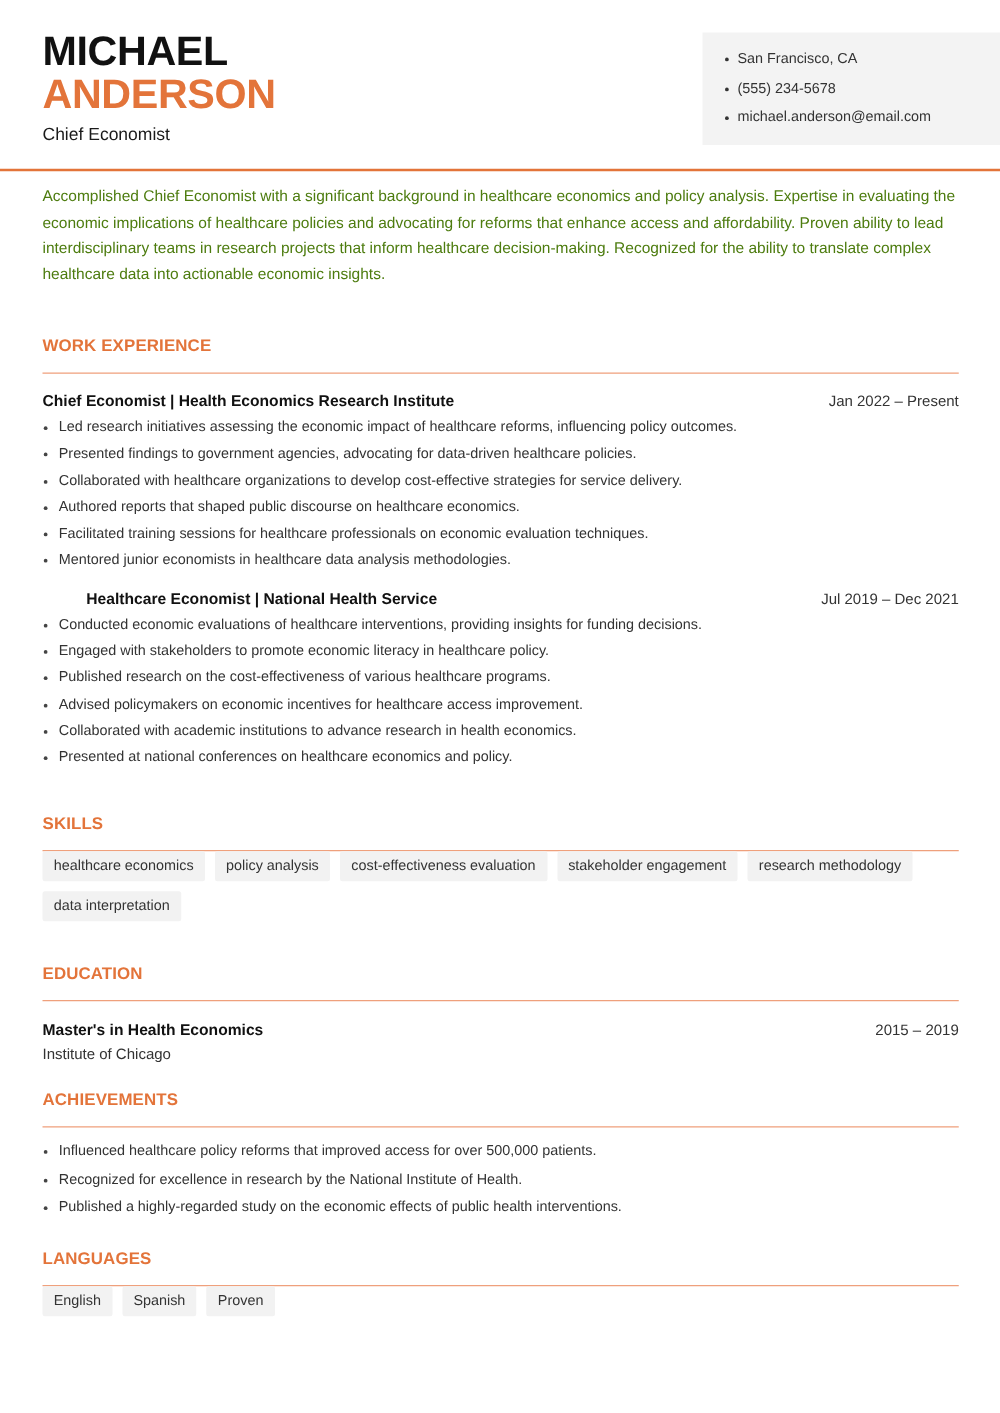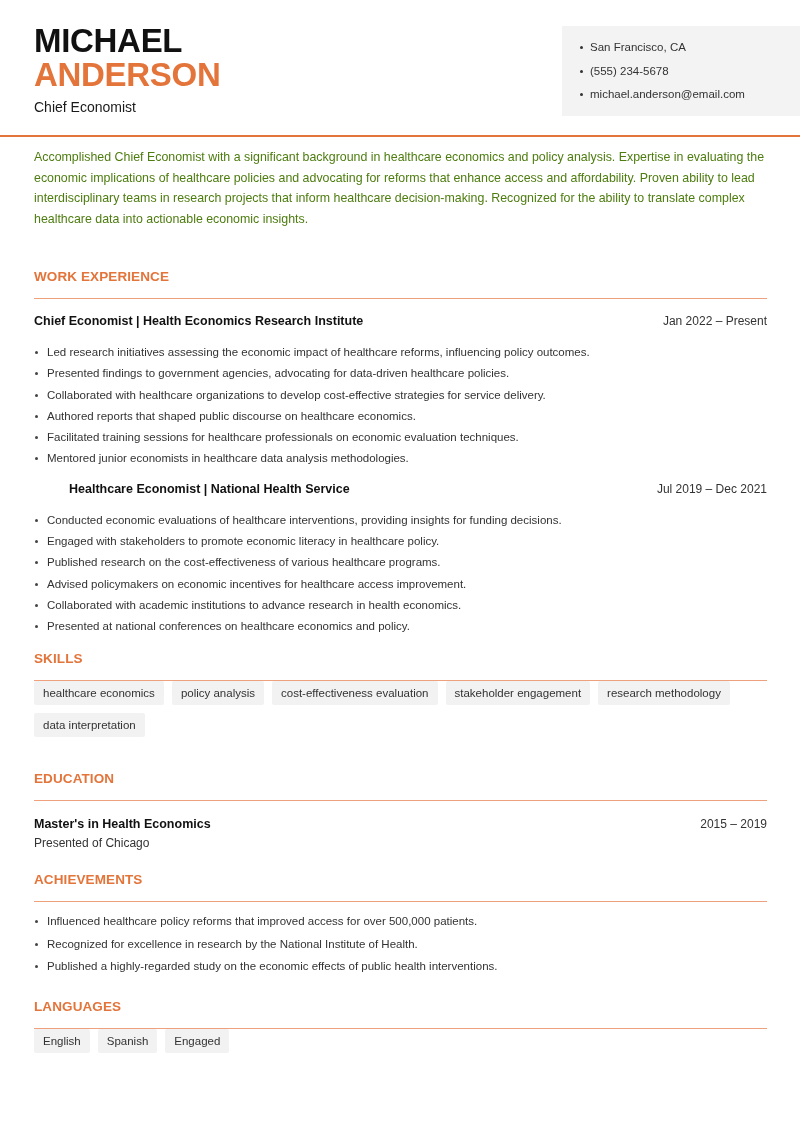--- a/index.html
+++ b/index.html
@@ -17,21 +17,21 @@
 
   .summary { position: absolute; left: 34px; top: 147px; width: 736px; font-size: 12.4px; line-height: 20.7px; color: #4d7c0f; }
 
   .section { position: absolute; left: 34px; width: 733px; }
   .section-title { font-size: 13.5px; font-weight: 700; color: #e3743a; letter-spacing: 0.1px; height: 22px; line-height: 18px; }
   .section-rule { height: 0; border-top: 1.5px solid #efa07c; margin-top: 8px; }
 
   .job-head { display: flex; justify-content: space-between; font-size: 12.5px; margin-top: 14px; height: 16px; line-height: 16px; }
   .job-role { font-weight: 700; color: #111; }
   .job-date { color: #333; font-size: 12px; }
-  .bullets { margin-top: 13px; }
+  .bullets { margin-top: 3px; }
   .bullets li { list-style: none; font-size: 11.5px; color: #333; height: 21.3px; line-height: 21px; padding-left: 13px; position: relative; }
   .bullets li::before { content: ""; position: absolute; left: 1px; top: 9px; width: 3px; height: 3px; border-radius: 50%; background: #444; }
 
   .chips { display: flex; flex-wrap: wrap; gap: 8px 8px; }
   .chip { background: #f2f2f2; font-size: 11.5px; color: #333; padding: 0 9px; height: 24px; line-height: 24px; border-radius: 2px; }
 
   .edu-head { display: flex; justify-content: space-between; margin-top: 15px; font-size: 12.5px; line-height: 16px; }
   .edu-degree { font-weight: 700; color: #111; text-align: right; }
   .edu-date { color: #333; font-size: 12px; }
   .edu-school { font-size: 12px; color: #333; margin-top: 4px; }
@@ -100,34 +100,34 @@
   </div>
 </div>
 
 <div class="section" style="top:770px;">
   <div class="section-title">EDUCATION</div>
   <div class="section-rule"></div>
   <div class="edu-head">
     <span class="edu-degree">Master's in Health Economics</span>
     <span class="edu-date">2015 – 2019</span>
   </div>
-  <div class="edu-school">Presented of Chicago</div>
+  <div class="edu-school">Institute of Chicago</div>
 </div>
 
 <div class="section" style="top:871px;">
   <div class="section-title">ACHIEVEMENTS</div>
   <div class="section-rule"></div>
   <ul class="bullets" style="margin-top:9px;">
     <li style="height:22.5px;">Influenced healthcare policy reforms that improved access for over 500,000 patients.</li>
     <li style="height:22.5px;">Recognized for excellence in research by the National Institute of Health.</li>
     <li style="height:22.5px;">Published a highly-regarded study on the economic effects of public health interventions.</li>
   </ul>
 </div>
 
 <div class="section" style="top:998px;">
   <div class="section-title">LANGUAGES</div>
   <div class="section-rule"></div>
   <div class="chips">
     <span class="chip">English</span>
     <span class="chip">Spanish</span>
-    <span class="chip">Engaged</span>
+    <span class="chip">Proven</span>
   </div>
 </div>
 
 </body></html>

